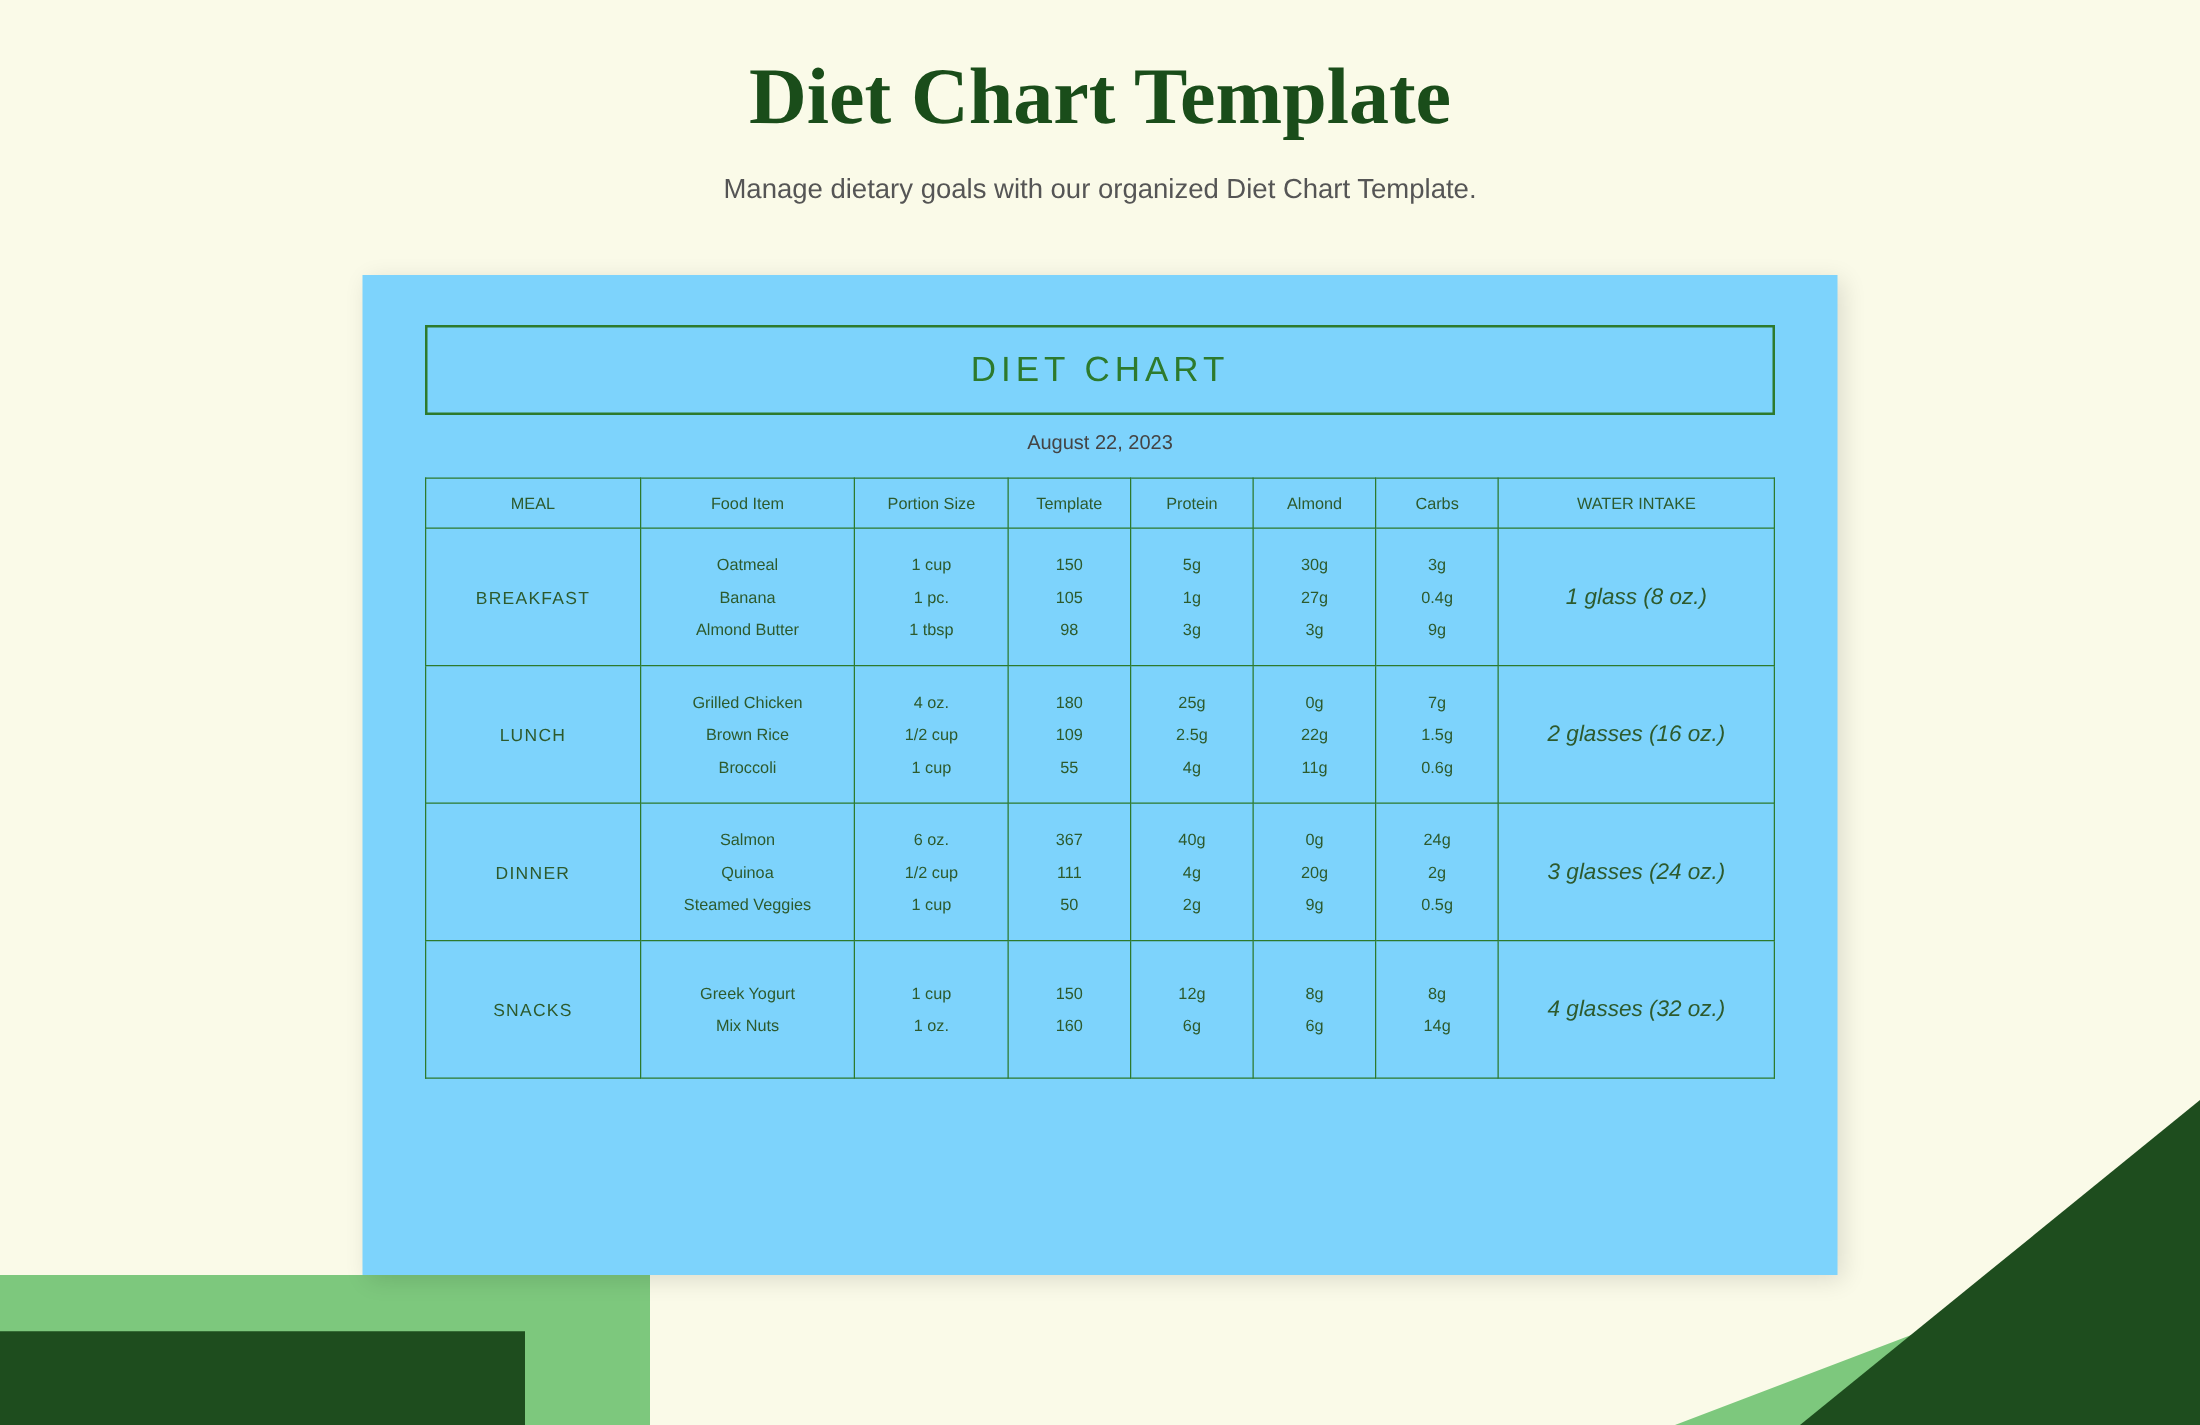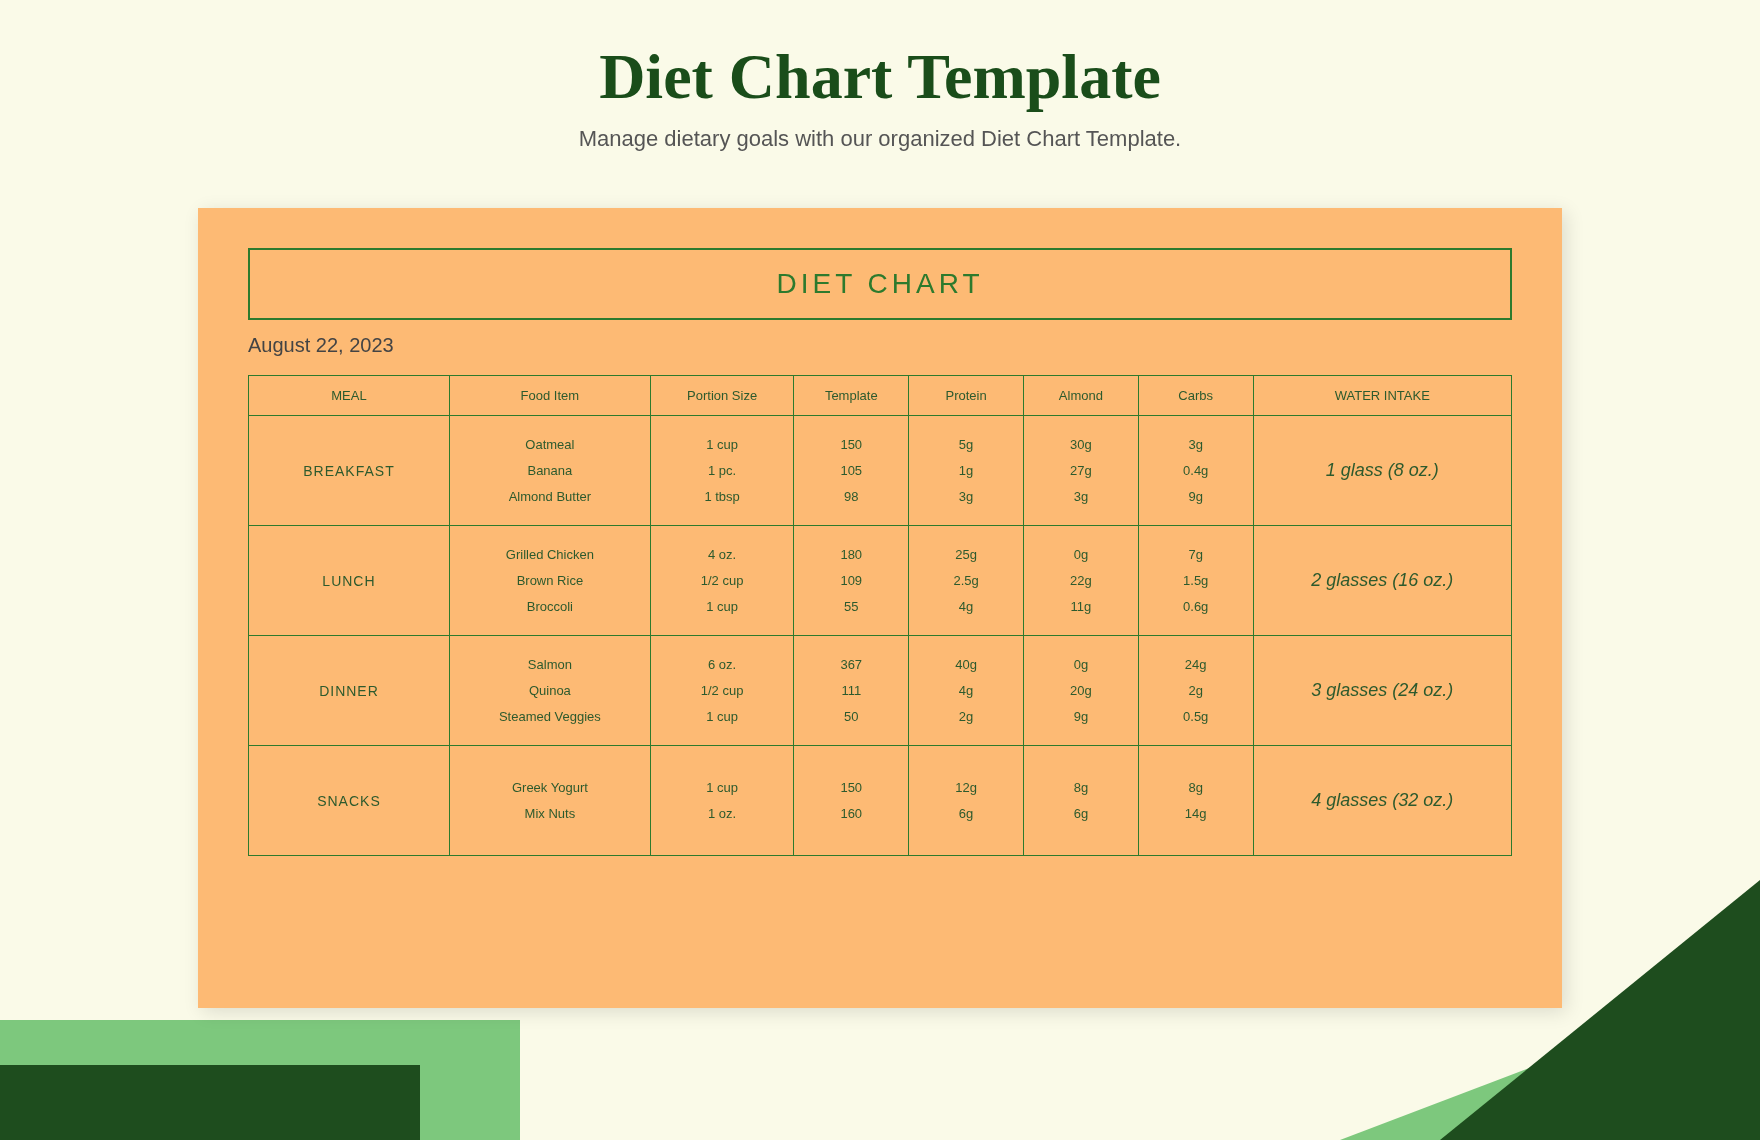--- a/index.html
+++ b/index.html
@@ -67,35 +67,35 @@
       flex-direction: column;
       align-items: center;
       padding-top: 40px;
     }
 
     .page-title {
       font-size: 64px;
       color: #1a4d1a;
       font-weight: bold;
       font-family: 'Georgia', serif;
-      margin-bottom: 12px;
+      margin-bottom: 24px;
     }
 
     .page-subtitle {
       font-size: 22px;
       color: #555;
       font-family: Arial, sans-serif;
       font-weight: normal;
       margin-bottom: 56px;
     }
 
     
     .card {
-      background: #fdba74;
-      width: 1364px;
+      background: #7dd3fc;
+      width: 1180px;
       min-height: 800px;
       box-shadow: 4px 4px 18px rgba(0,0,0,0.12);
       padding: 40px 50px 50px 50px;
       position: relative;
     }
 
     .chart-title {
       text-align: center;
       border: 2px solid #2d7a2d;
       padding: 18px;
@@ -104,21 +104,22 @@
 
     .chart-title-text {
       font-size: 28px;
       color: #2d7a2d;
       letter-spacing: 4px;
       font-family: Arial, sans-serif;
       font-weight: normal;
     }
 
     .chart-date {
-      font-size: 20px;
+      text-align: center;
+      font-size: 16px;
       color: #444;
       margin-bottom: 18px;
       font-family: Arial, sans-serif;
     }
 
     
     .diet-table {
       width: 100%;
       border-collapse: collapse;
     }

